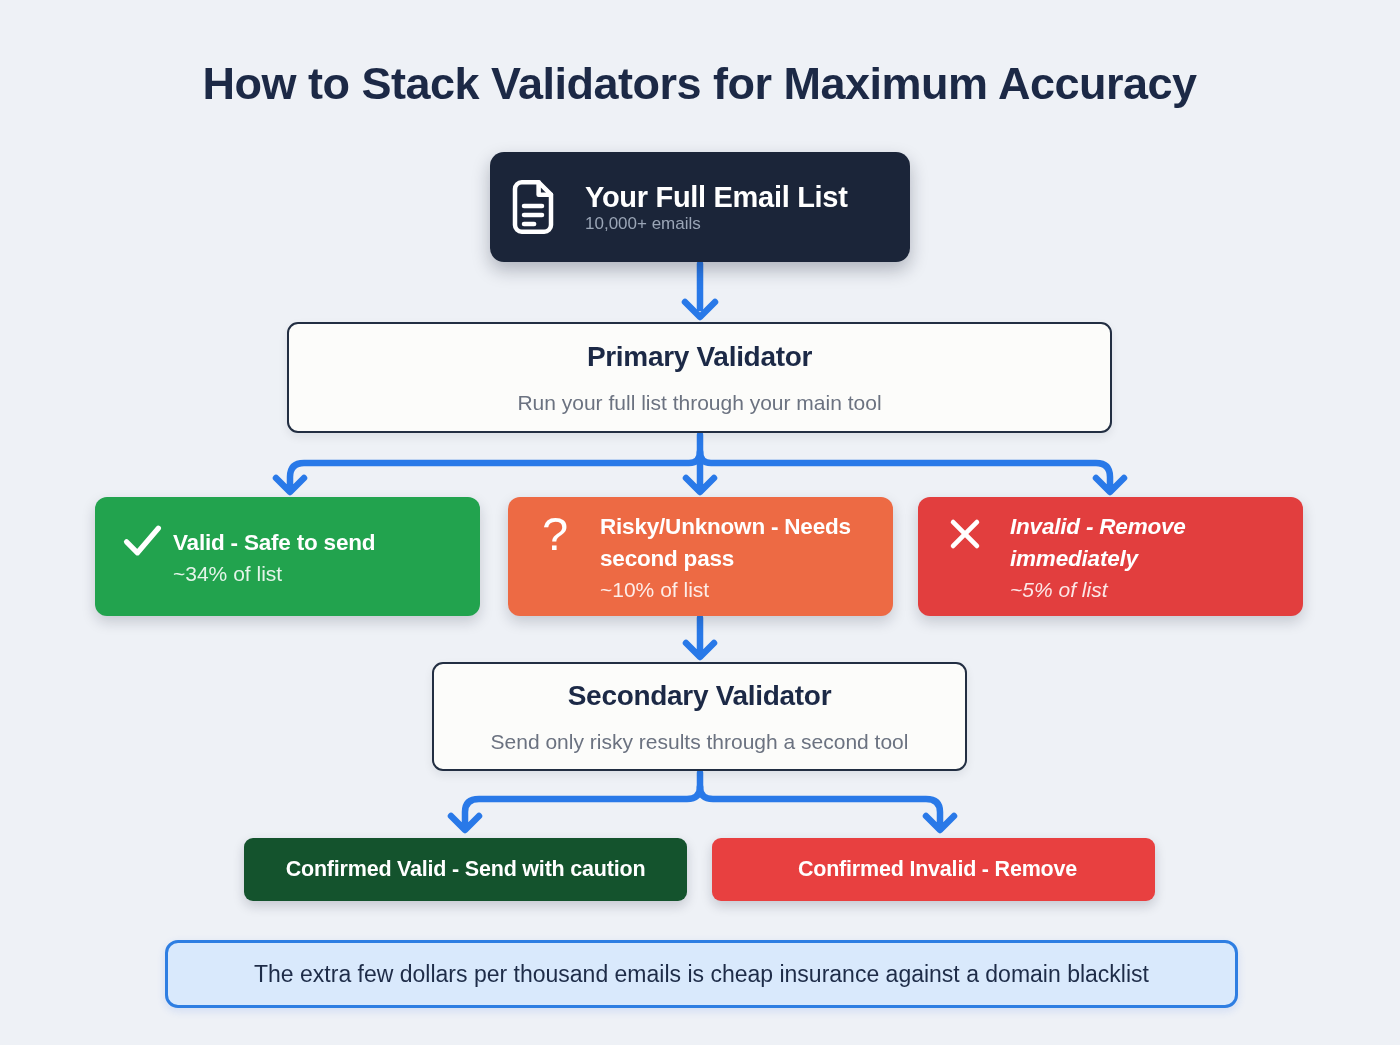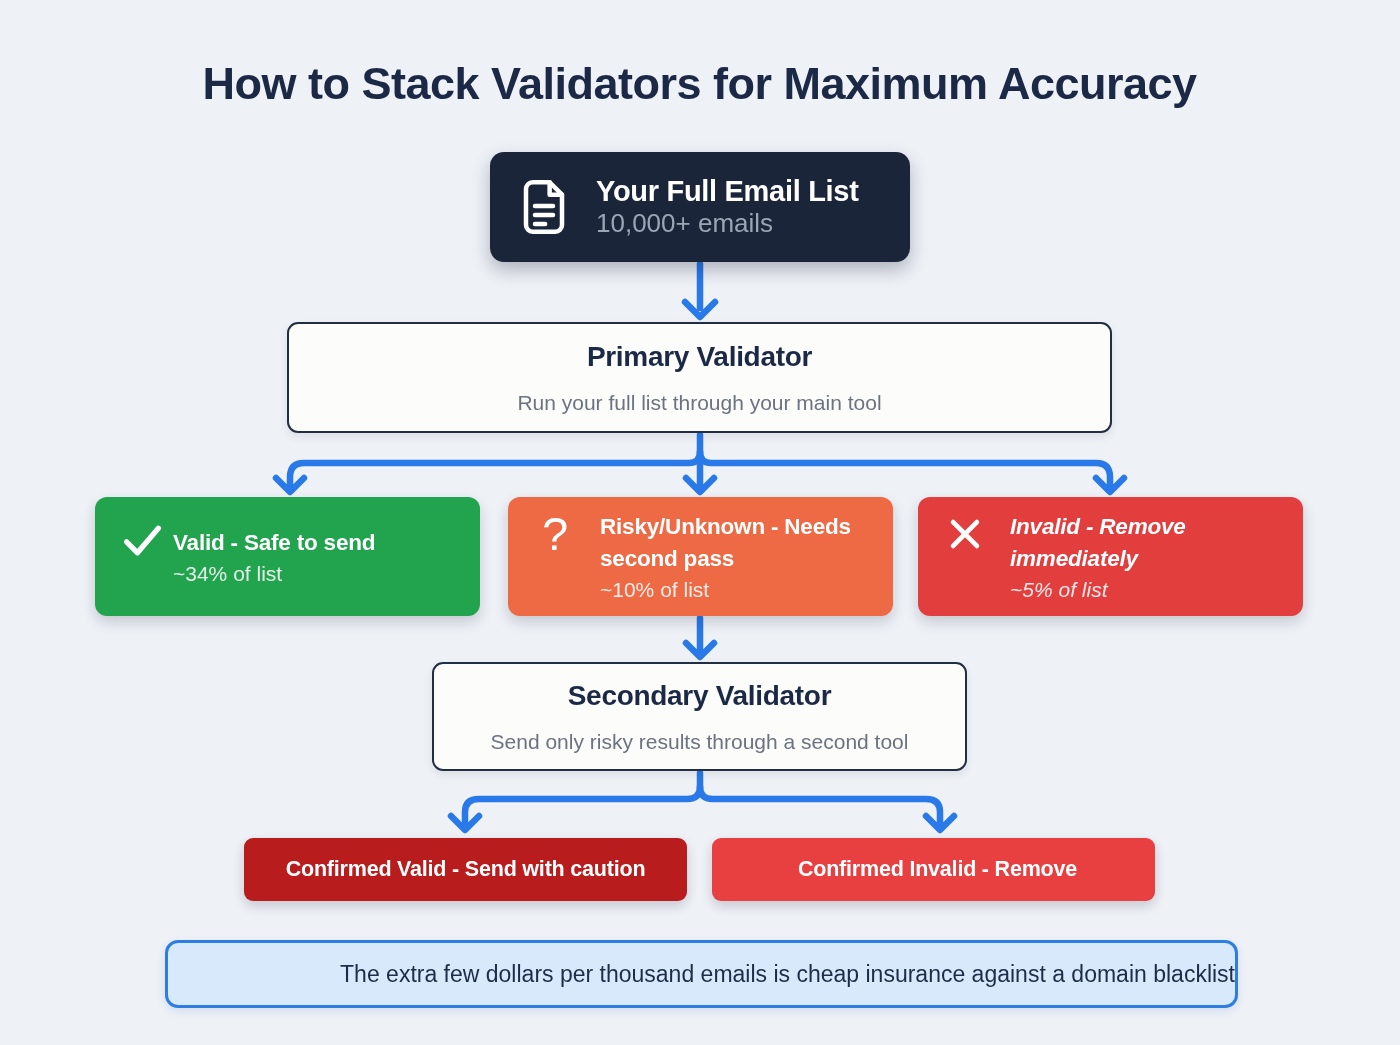--- a/index.html
+++ b/index.html
@@ -43,26 +43,26 @@
     font-weight:800;
     letter-spacing:-0.5px;
     color:#1c2946;
   }
   
   .source-box{
     position:absolute;left:490px;top:152px;width:420px;height:110px;
     background:var(--navy);
     border-radius:14px;
     display:flex;align-items:center;
-    padding-left:26px;gap:24px;
+    padding-left:15px;gap:24px;
     box-shadow:0 8px 18px rgba(15,23,42,.28);
   }
   .source-icon{width:56px;height:62px;flex:0 0 auto;display:flex;align-items:center;justify-content:center;}
   .source-title{font-size:29px;font-weight:800;color:#ffffff;letter-spacing:-0.3px;}
-  .source-subtitle{font-size:26px;color:var(--muted-dark);}
+  .source-subtitle{font-size:17px;color:var(--muted-dark);}
   
   .validator-box{
     position:absolute;
     background:#fcfcfa;
     border:2.5px solid var(--box-border);
     border-radius:11px;
     display:flex;flex-direction:column;align-items:center;justify-content:center;
     gap:18px;
     box-shadow:0 4px 10px rgba(15,23,42,.08);
   }
@@ -101,21 +101,21 @@
     box-shadow:0 5px 12px rgba(15,23,42,.18);
   }
   .final-box.valid{left:244px;}
   .final-box.invalid{left:712px;padding-left:8px;}
   
   .note-box{
     position:absolute;left:165px;top:940px;width:1073px;height:68px;
     background:var(--note-bg);
     border:3.5px solid var(--note-border);
     border-radius:13px;
-    display:flex;align-items:center;justify-content:flex-end;
+    display:flex;align-items:center;justify-content:center;
     box-shadow:0 3px 9px rgba(37,99,235,.14);
   }
   .note-text{font-size:23px;font-weight:500;color:#1e2c48;}
 </style>
 </head>
 <body>
 
 <div class="canvas">
 
   <svg class="arrows" viewBox="0 0 1400 1045" aria-hidden="true">
@@ -189,21 +189,21 @@
       <div class="outcome-title">Invalid - Remove immediately</div>
       <div class="outcome-share">~5% of list</div>
     </div>
   </div>
 
   <div class="validator-box secondary">
     <div class="validator-title">Secondary Validator</div>
     <div class="validator-subtitle">Send only risky results through a second tool</div>
   </div>
 
-  <div class="final-box valid" style="background-color: #b91c1c;">
+  <div class="final-box valid" style="background-color: #14532d;">
     <span>Confirmed Valid - Send with caution</span>
   </div>
   <div class="final-box invalid" style="background-color: rgb(232, 64, 64);">
     <span>Confirmed Invalid - Remove</span>
   </div>
 
   <div class="note-box">
     <span class="note-text">The extra few dollars per thousand emails is cheap insurance against a domain blacklist</span>
   </div>
 

